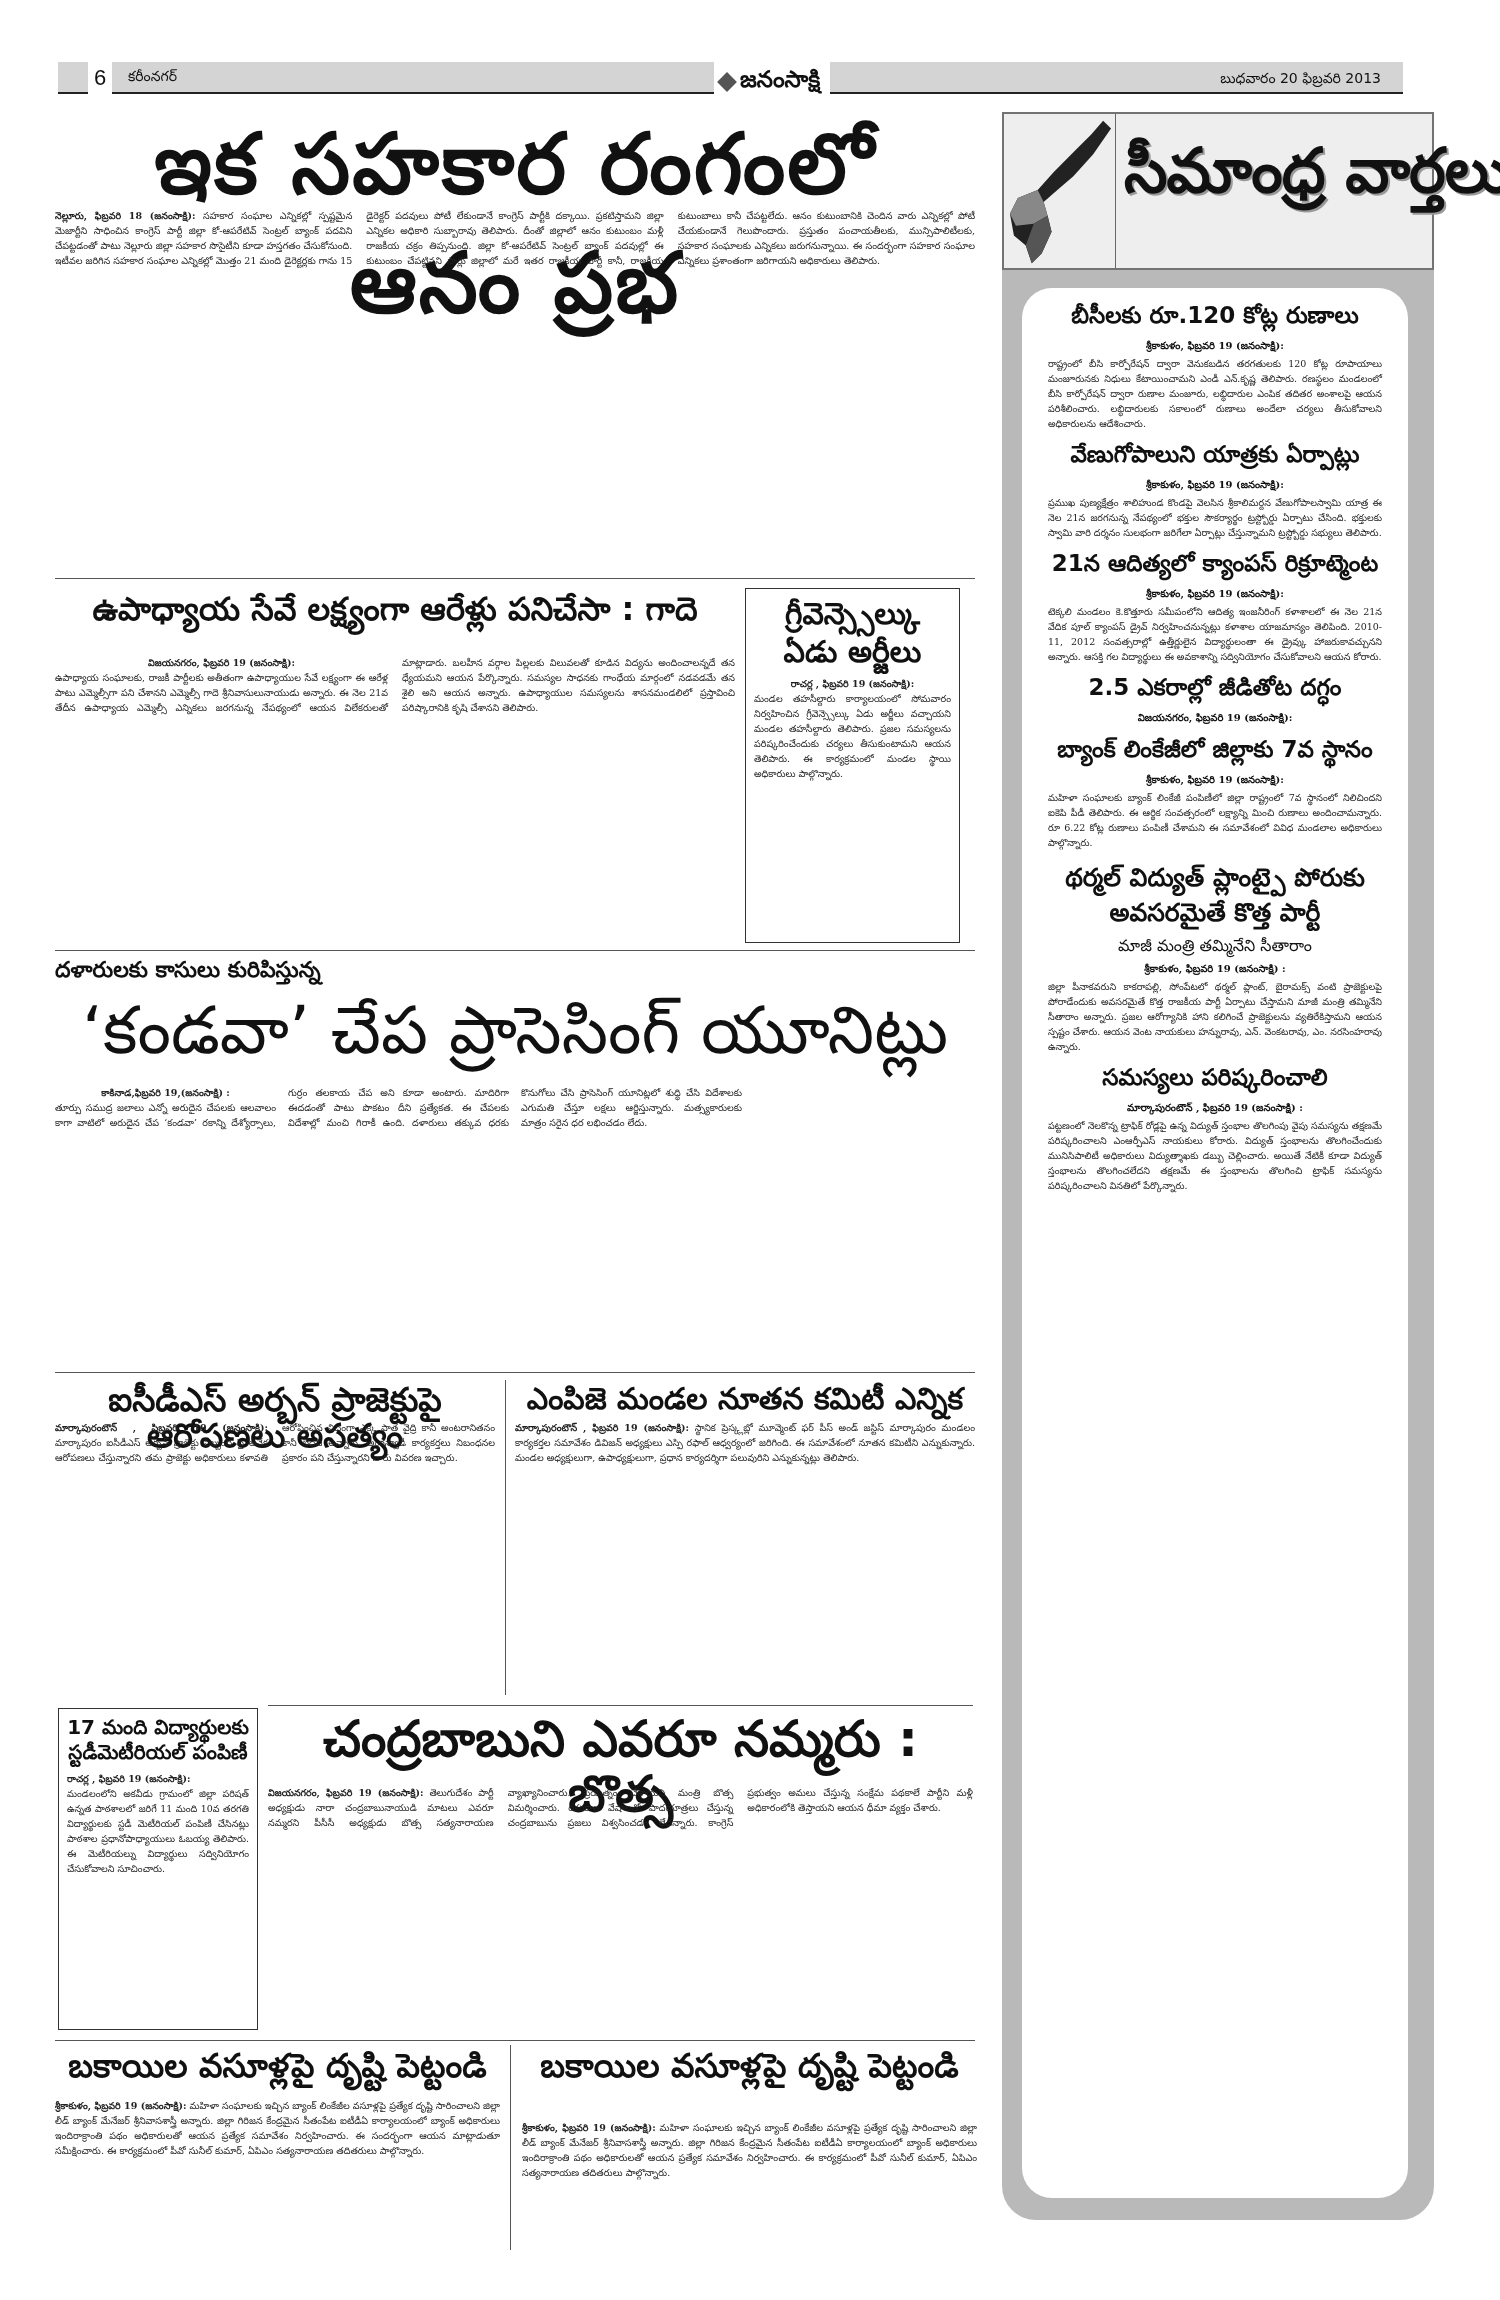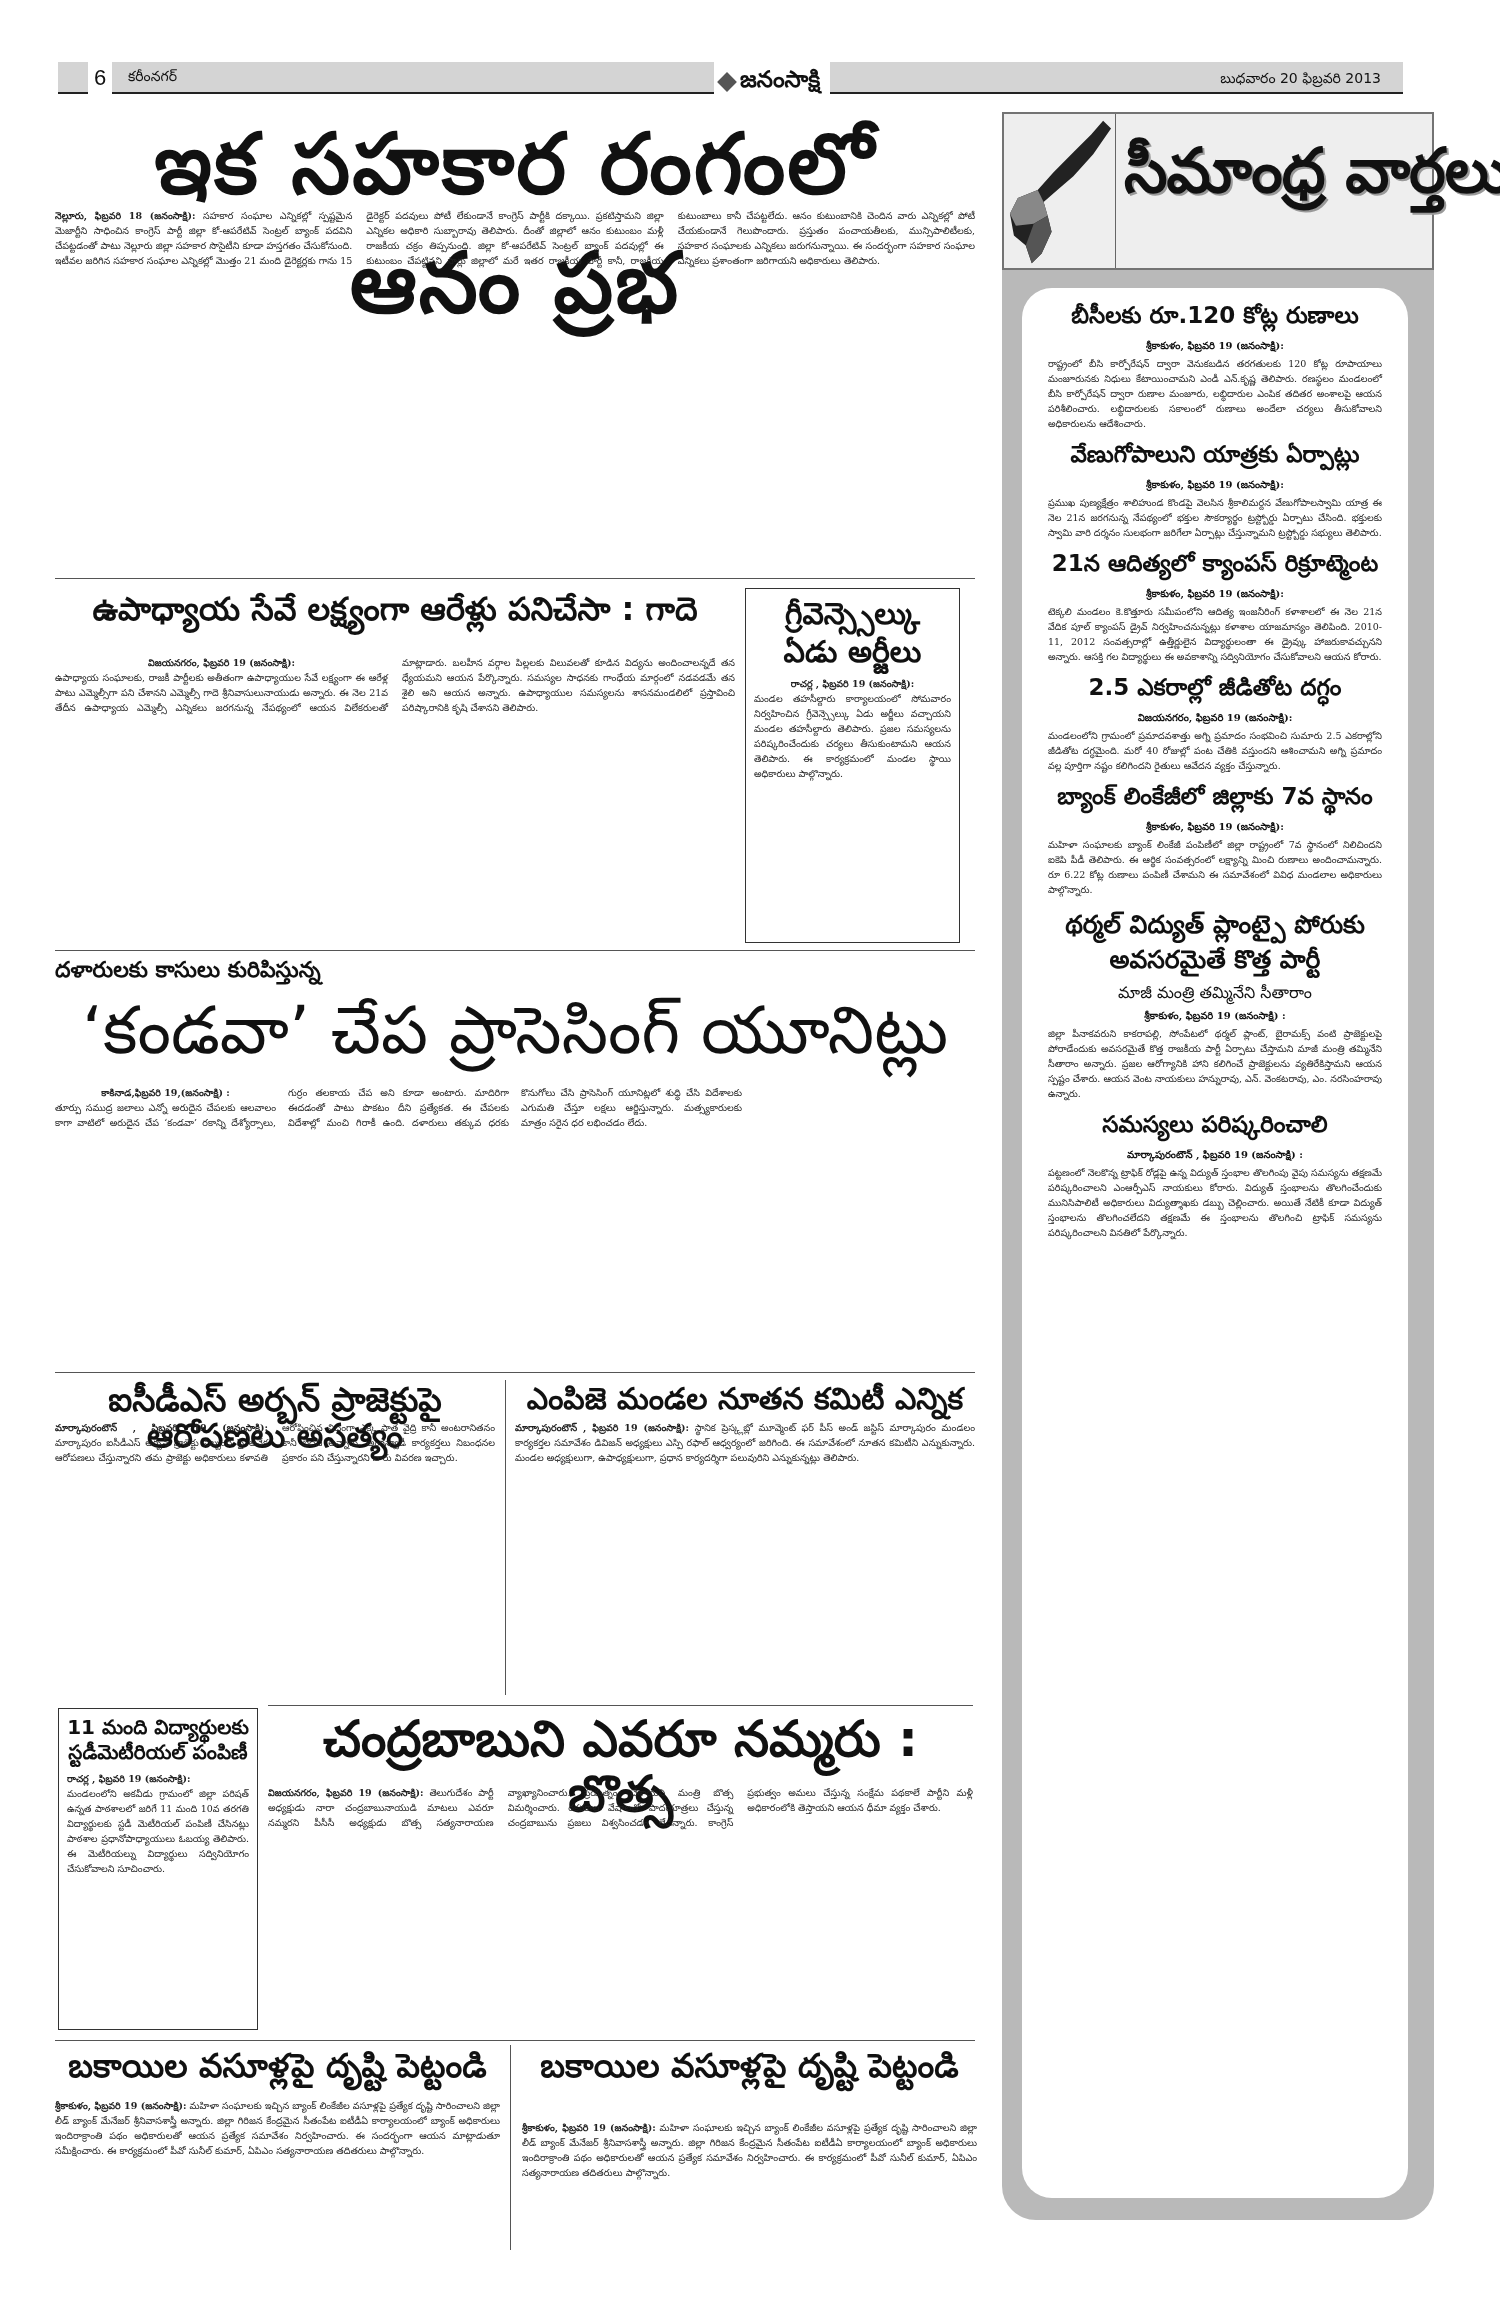--- a/index.html
+++ b/index.html
@@ -88,21 +88,21 @@
 </div>
 <div class="divider-v" style="left:505px; top:1380px; height:315px;"></div>
 
 <div class="col hl" style="left:515px; top:1382px; width:460px; font-size:30px; text-align:center;">ఎంపిజె మండల నూతన కమిటీ ఎన్నిక</div>
 <div class="col body-text" style="left:515px; top:1420px; width:460px; height:275px;">
   <span class="dateline">మార్కాపురంటౌన్ , ఫిబ్రవరి 19 (జనంసాక్షి):</span>
   <span>స్థానిక ప్రెస్క్లబ్లో మూవ్మెంట్ ఫర్ పీస్ అండ్ జస్టిస్ మార్కాపురం మండలం కార్యకర్తల సమావేశం డివిజన్ అధ్యక్షులు ఎస్పి రఫాల్ ఆధ్వర్యంలో జరిగింది. ఈ సమావేశంలో నూతన కమిటీని ఎన్నుకున్నారు. మండల అధ్యక్షులుగా, ఉపాధ్యక్షులుగా, ప్రధాన కార్యదర్శిగా పలువురిని ఎన్నుకున్నట్లు తెలిపారు.</span>
 </div>
 
 <div class="box" style="left:58px; top:1708px; width:200px; height:322px;">
-  <div class="box-hl" style="font-size:20px;">11 మంది విద్యార్థులకు స్టడీమెటీరియల్ పంపిణీ</div>
+  <div class="box-hl" style="font-size:20px;">17 మంది విద్యార్థులకు స్టడీమెటీరియల్ పంపిణీ</div>
   <div class="body-text">
     <div class="dateline">రాచర్ల , ఫిబ్రవరి 19 (జనంసాక్షి):</div>
     <span>మండలంలోని అకవీడు గ్రామంలో జిల్లా పరిషత్ ఉన్నత పాఠశాలలో జరిగే 11 మంది 10వ తరగతి విద్యార్థులకు స్టడీ మెటీరియల్ పంపిణీ చేసినట్లు పాఠశాల ప్రధానోపాధ్యాయులు ఓబయ్య తెలిపారు. ఈ మెటీరియల్ను విద్యార్థులు సద్వినియోగం చేసుకోవాలని సూచించారు.</span>
   </div>
 </div>
 
 <div class="divider-h" style="left:268px; top:1705px; width:705px;"></div>
 <div class="col hl" style="left:268px; top:1712px; width:705px; font-size:50px; text-align:center;">చంద్రబాబుని ఎవరూ నమ్మరు : బొత్స</div>
 <div class="col body-text cols3" style="left:268px; top:1785px; width:705px; height:245px;">
   <span class="dateline">విజయనగరం, ఫిబ్రవరి 19 (జనంసాక్షి):</span>
@@ -145,21 +145,20 @@
     <div class="side-body">ప్రముఖ పుణ్యక్షేత్రం శాలిహుండ కొండపై వెలసిన శ్రీకాలిమర్దన వేణుగోపాలస్వామి యాత్ర ఈ నెల 21న జరగనున్న నేపథ్యంలో భక్తుల సౌకర్యార్థం ట్రస్ట్బోర్డు ఏర్పాటు చేసింది. భక్తులకు స్వామి వారి దర్శనం సులభంగా జరిగేలా ఏర్పాట్లు చేస్తున్నామని ట్రస్ట్బోర్డు సభ్యులు తెలిపారు.</div>
   </div>
   <div class="side-article">
     <div class="side-hl">21న ఆదిత్యలో క్యాంపస్ రిక్రూట్మెంట</div>
     <div class="side-dateline">శ్రీకాకుళం, ఫిబ్రవరి 19 (జనంసాక్షి):</div>
     <div class="side-body">టెక్కలి మండలం కె.కొత్తూరు సమీపంలోని ఆదిత్య ఇంజనీరింగ్ కళాశాలలో ఈ నెల 21న వేదిక పూల్ క్యాంపస్ డ్రైవ్ నిర్వహించనున్నట్లు కళాశాల యాజమాన్యం తెలిపింది. 2010-11, 2012 సంవత్సరాల్లో ఉత్తీర్ణులైన విద్యార్థులంతా ఈ డ్రైవ్కు హాజరుకావచ్చునని అన్నారు. ఆసక్తి గల విద్యార్థులు ఈ అవకాశాన్ని సద్వినియోగం చేసుకోవాలని ఆయన కోరారు.</div>
   </div>
   <div class="side-article">
     <div class="side-hl">2.5 ఎకరాల్లో జీడితోట దగ్ధం</div>
     <div class="side-dateline">విజయనగరం, ఫిబ్రవరి 19 (జనంసాక్షి):</div>
-    <div class="side-body">మండలంలోని గ్రామంలో ప్రమాదవశాత్తు అగ్ని ప్రమాదం సంభవించి సుమారు 2.5 ఎకరాల్లోని జీడితోట దగ్ధమైంది. మరో 40 రోజుల్లో పంట చేతికి వస్తుందని ఆశించామని అగ్ని ప్రమాదం వల్ల పూర్తిగా నష్టం కలిగిందని రైతులు ఆవేదన వ్యక్తం చేస్తున్నారు.</div>
   </div>
   <div class="side-article">
     <div class="side-hl">బ్యాంక్ లింకేజీలో జిల్లాకు 7వ స్థానం</div>
     <div class="side-dateline">శ్రీకాకుళం, ఫిబ్రవరి 19 (జనంసాక్షి):</div>
     <div class="side-body">మహిళా సంఘాలకు బ్యాంక్ లింకేజీ పంపిణీలో జిల్లా రాష్ట్రంలో 7వ స్థానంలో నిలిచిందని ఐకెపి పీడీ తెలిపారు. ఈ ఆర్థిక సంవత్సరంలో లక్ష్యాన్ని మించి రుణాలు అందించామన్నారు. రూ 6.22 కోట్ల రుణాలు పంపిణీ చేశామని ఈ సమావేశంలో వివిధ మండలాల అధికారులు పాల్గొన్నారు.</div>
   </div>
   <div class="side-article">
     <div class="side-hl" style="font-size:25px; line-height:1.4;">థర్మల్ విద్యుత్ ప్లాంట్పై పోరుకు అవసరమైతే కొత్త పార్టీ</div>
     <div class="side-sub">మాజీ మంత్రి తమ్మినేని సీతారాం</div>
     <div class="side-dateline">శ్రీకాకుళం, ఫిబ్రవరి 19 (జనంసాక్షి) :</div>

